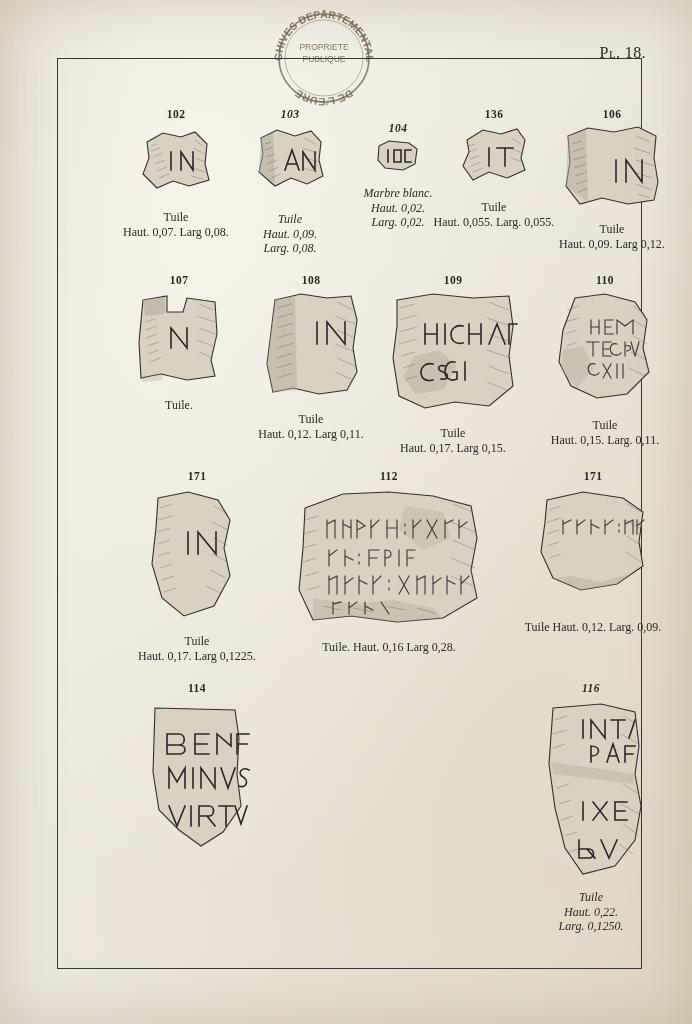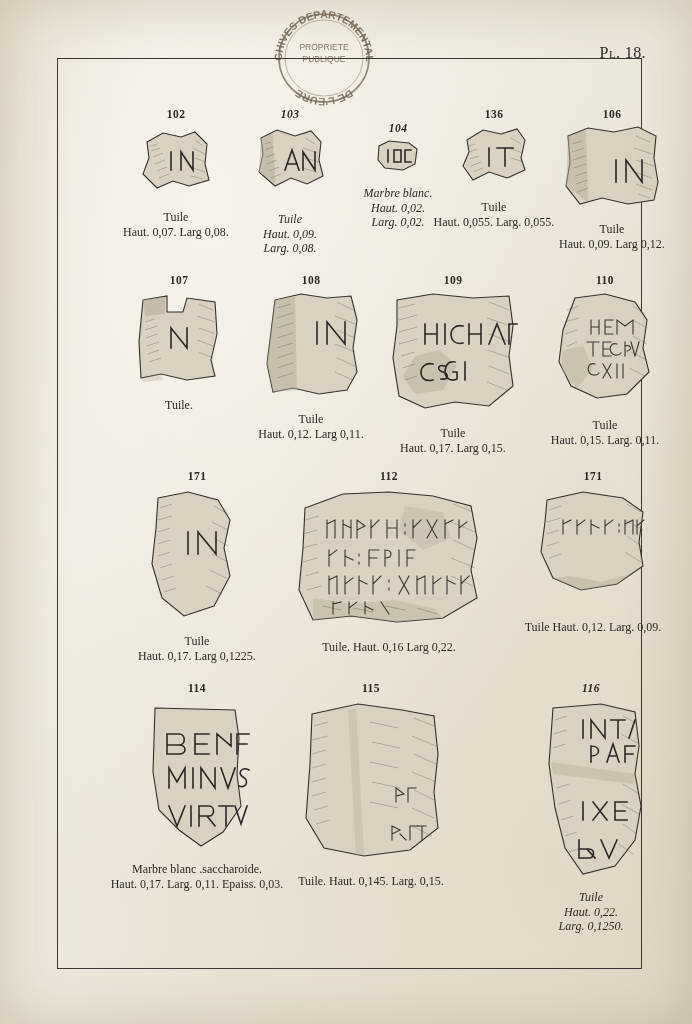--- a/index.html
+++ b/index.html
@@ -392,21 +392,21 @@
             <path d="M154,90 L154,108 M154,94 L162,98"></path>
             <path d="M168,90 L168,108 M168,98 L176,90"></path>
 
             <path d="M40,116 L40,128 M40,118 L48,116"></path>
             <path d="M56,116 L56,128 M56,122 L64,116"></path>
             <path d="M72,116 L72,128 M72,120 L80,124"></path>
             <path d="M88,116 L96,128"></path>
           </g>
         </svg>
       </div>
-      <div class="caption">Tuile. Haut. 0,16  Larg 0,22.</div>
+      <div class="caption">Tuile. Haut. 0,16  Larg 0,28.</div>
     </div>
 
     <div class="item" style="left:452px; top:0; width:168px;">
       <div class="item-num">171</div>
       <div class="frag-wrap">
         <svg class="frag" width="124" height="122" viewBox="0 0 124 122">
           <path class="stone-body" d="M16,14 L52,6 L92,12 L112,26 L108,56 L112,80 L86,98 L50,104 L22,92 L10,66 L14,36 Z"></path>
           <path class="stone-dark" d="M22,92 L50,104 L86,98 L100,88 L70,96 L40,90 Z" opacity="0.45"></path>
           <g class="hatch">
             <path d="M18,24 L30,20 M16,36 L30,32 M16,48 L28,44 M16,60 L28,56 M18,72 L30,68"></path>
@@ -448,46 +448,22 @@
             <path d="M110,72 C102,68 98,76 104,79 C110,82 108,91 100,88"></path>
 
             <path d="M30,108 L38,128 L46,108"></path>
             <path d="M52,108 L52,128"></path>
             <path d="M60,128 L60,108 L70,108 C76,108 76,118 70,118 L60,118 M68,118 L76,128"></path>
             <path d="M80,108 L94,108 M87,108 L87,128"></path>
             <path d="M96,108 L102,126 L108,108"></path>
           </g>
         </svg>
       </div>
-      <div class="caption">Marbre blanc .saccharoide.
-Haut. 0,17. Larg. 0,11. Epaiss. 0,03.</div>
-    </div>
-
-    <div class="item" style="left:216px; top:0; width:196px;">
-      <div class="item-num">115</div>
-      <div class="frag-wrap">
-        <svg class="frag" width="146" height="164" viewBox="0 0 146 164">
-          <path class="stone-body" d="M14,16 L60,6 L104,12 L136,18 L140,56 L136,94 L140,130 L112,152 L66,158 L26,150 L8,120 L12,66 Z"></path>
-          <path class="stone-dark" d="M58,10 L66,156 L58,158 L50,12 Z" opacity="0.35"></path>
-          <g class="hatch">
-            <path d="M16,28 L30,24 M14,42 L30,38 M14,56 L28,52 M14,70 L28,66 M14,84 L28,80 M14,98 L28,94 M16,112 L30,108 M18,126 L32,122"></path>
-            <path d="M116,20 L136,28 M114,38 L138,48 M116,56 L138,66 M114,74 L138,84 M116,92 L136,102 M114,110 L136,120 M114,128 L134,138"></path>
-            <path d="M72,24 L100,30 M74,44 L102,50 M72,64 L100,70 M74,84 L102,90 M72,104 L100,110"></path>
-          </g>
-          <g class="glyph-thin">
-            <path d="M98,90 L98,104 M98,90 L106,96 L98,98"></path>
-            <path d="M110,104 L110,90 L118,90"></path>
-            <path d="M94,128 L94,142 M94,128 L102,132 L94,136 M102,136 L108,142"></path>
-            <path d="M112,128 L112,142 M112,128 L120,128"></path>
-            <path d="M124,128 L124,142 M120,128 L128,128"></path>
-          </g>
-        </svg>
-      </div>
-      <div class="caption">Tuile. Haut. 0,145. Larg. 0,15.</div>
-    </div>
+    </div>
+
 
     <div class="item" style="left:444px; top:0; width:180px;font-style:italic;">
       <div class="item-num">116</div>
       <div class="frag-wrap">
         <svg class="frag" width="120" height="180" viewBox="0 0 120 180">
           <path class="stone-body" d="M22,10 L70,6 L104,14 L108,48 L104,76 L110,108 L104,142 L84,168 L52,176 L34,150 L24,110 L18,66 Z"></path>
           <path class="stone-dark" d="M20,64 L104,76 L102,86 L22,76 Z" opacity="0.4"></path>
           <g class="hatch">
             <path d="M24,22 L36,18 M22,36 L36,32 M22,50 L34,46 M26,90 L38,86 M28,106 L40,102 M30,122 L42,118 M34,138 L46,134 M38,154 L50,150"></path>
             <path d="M92,18 L106,26 M90,36 L108,46 M92,86 L108,96 M90,106 L108,116 M92,126 L106,136 M88,146 L102,156"></path>

